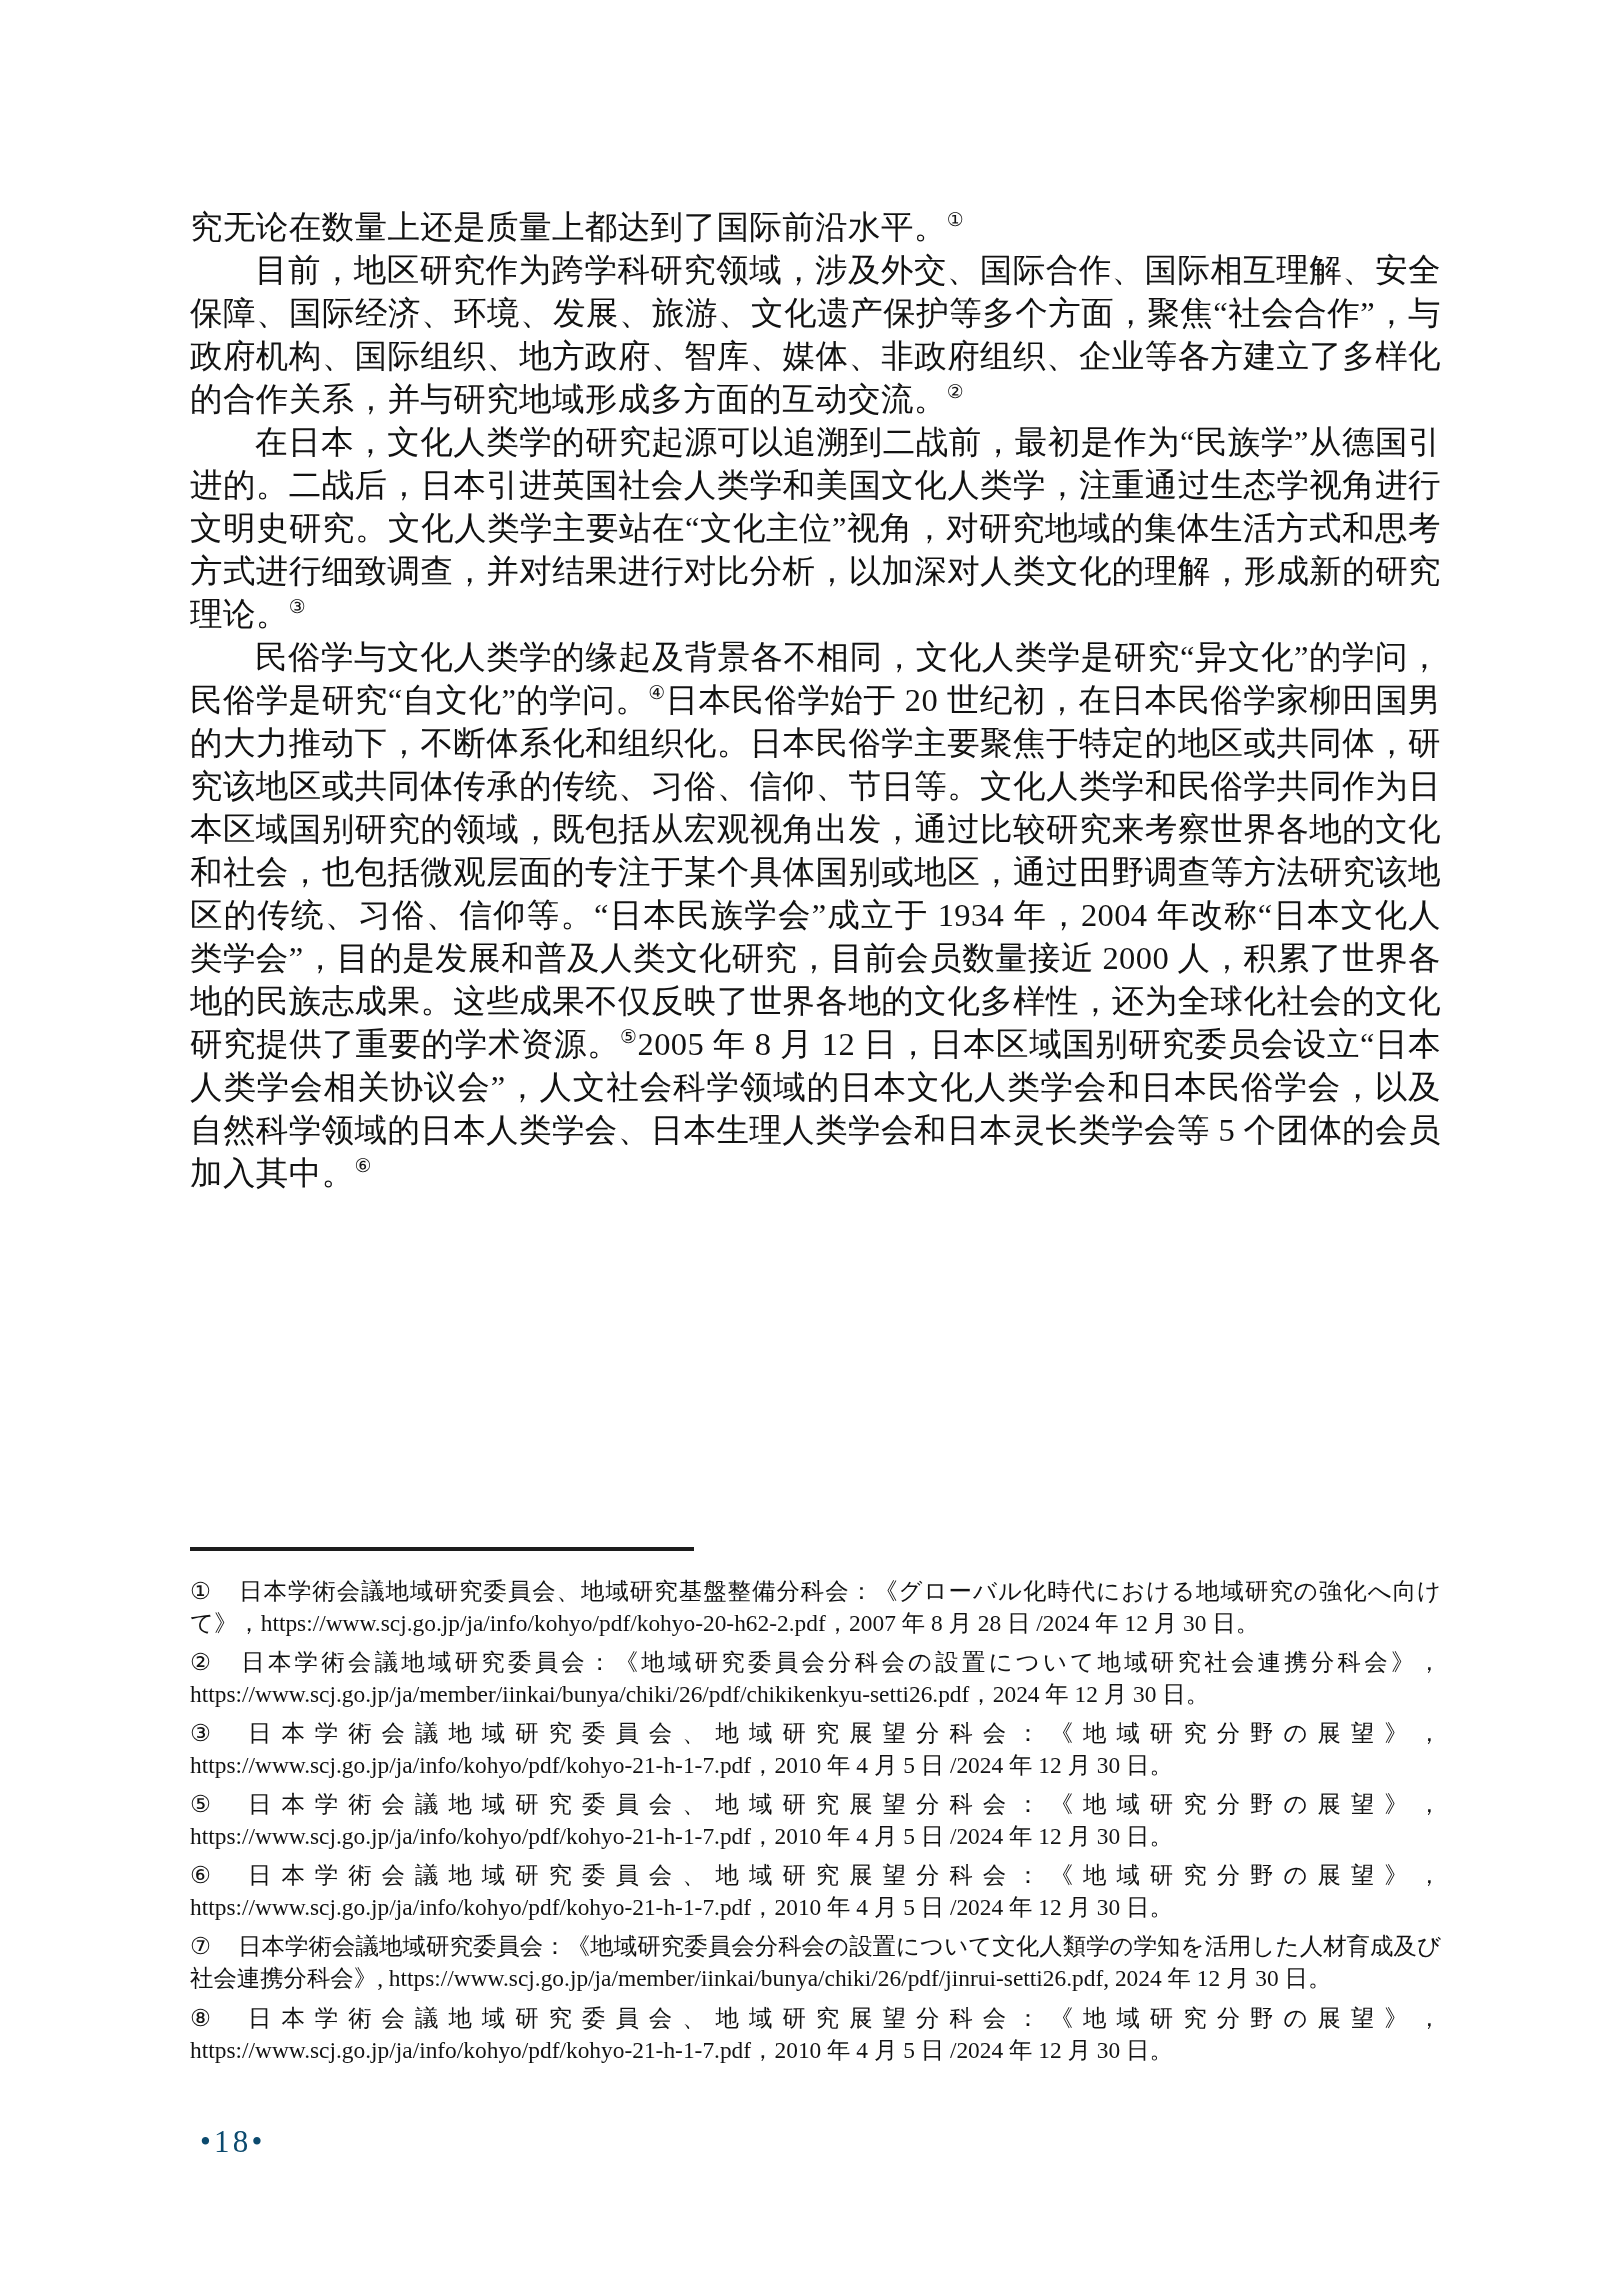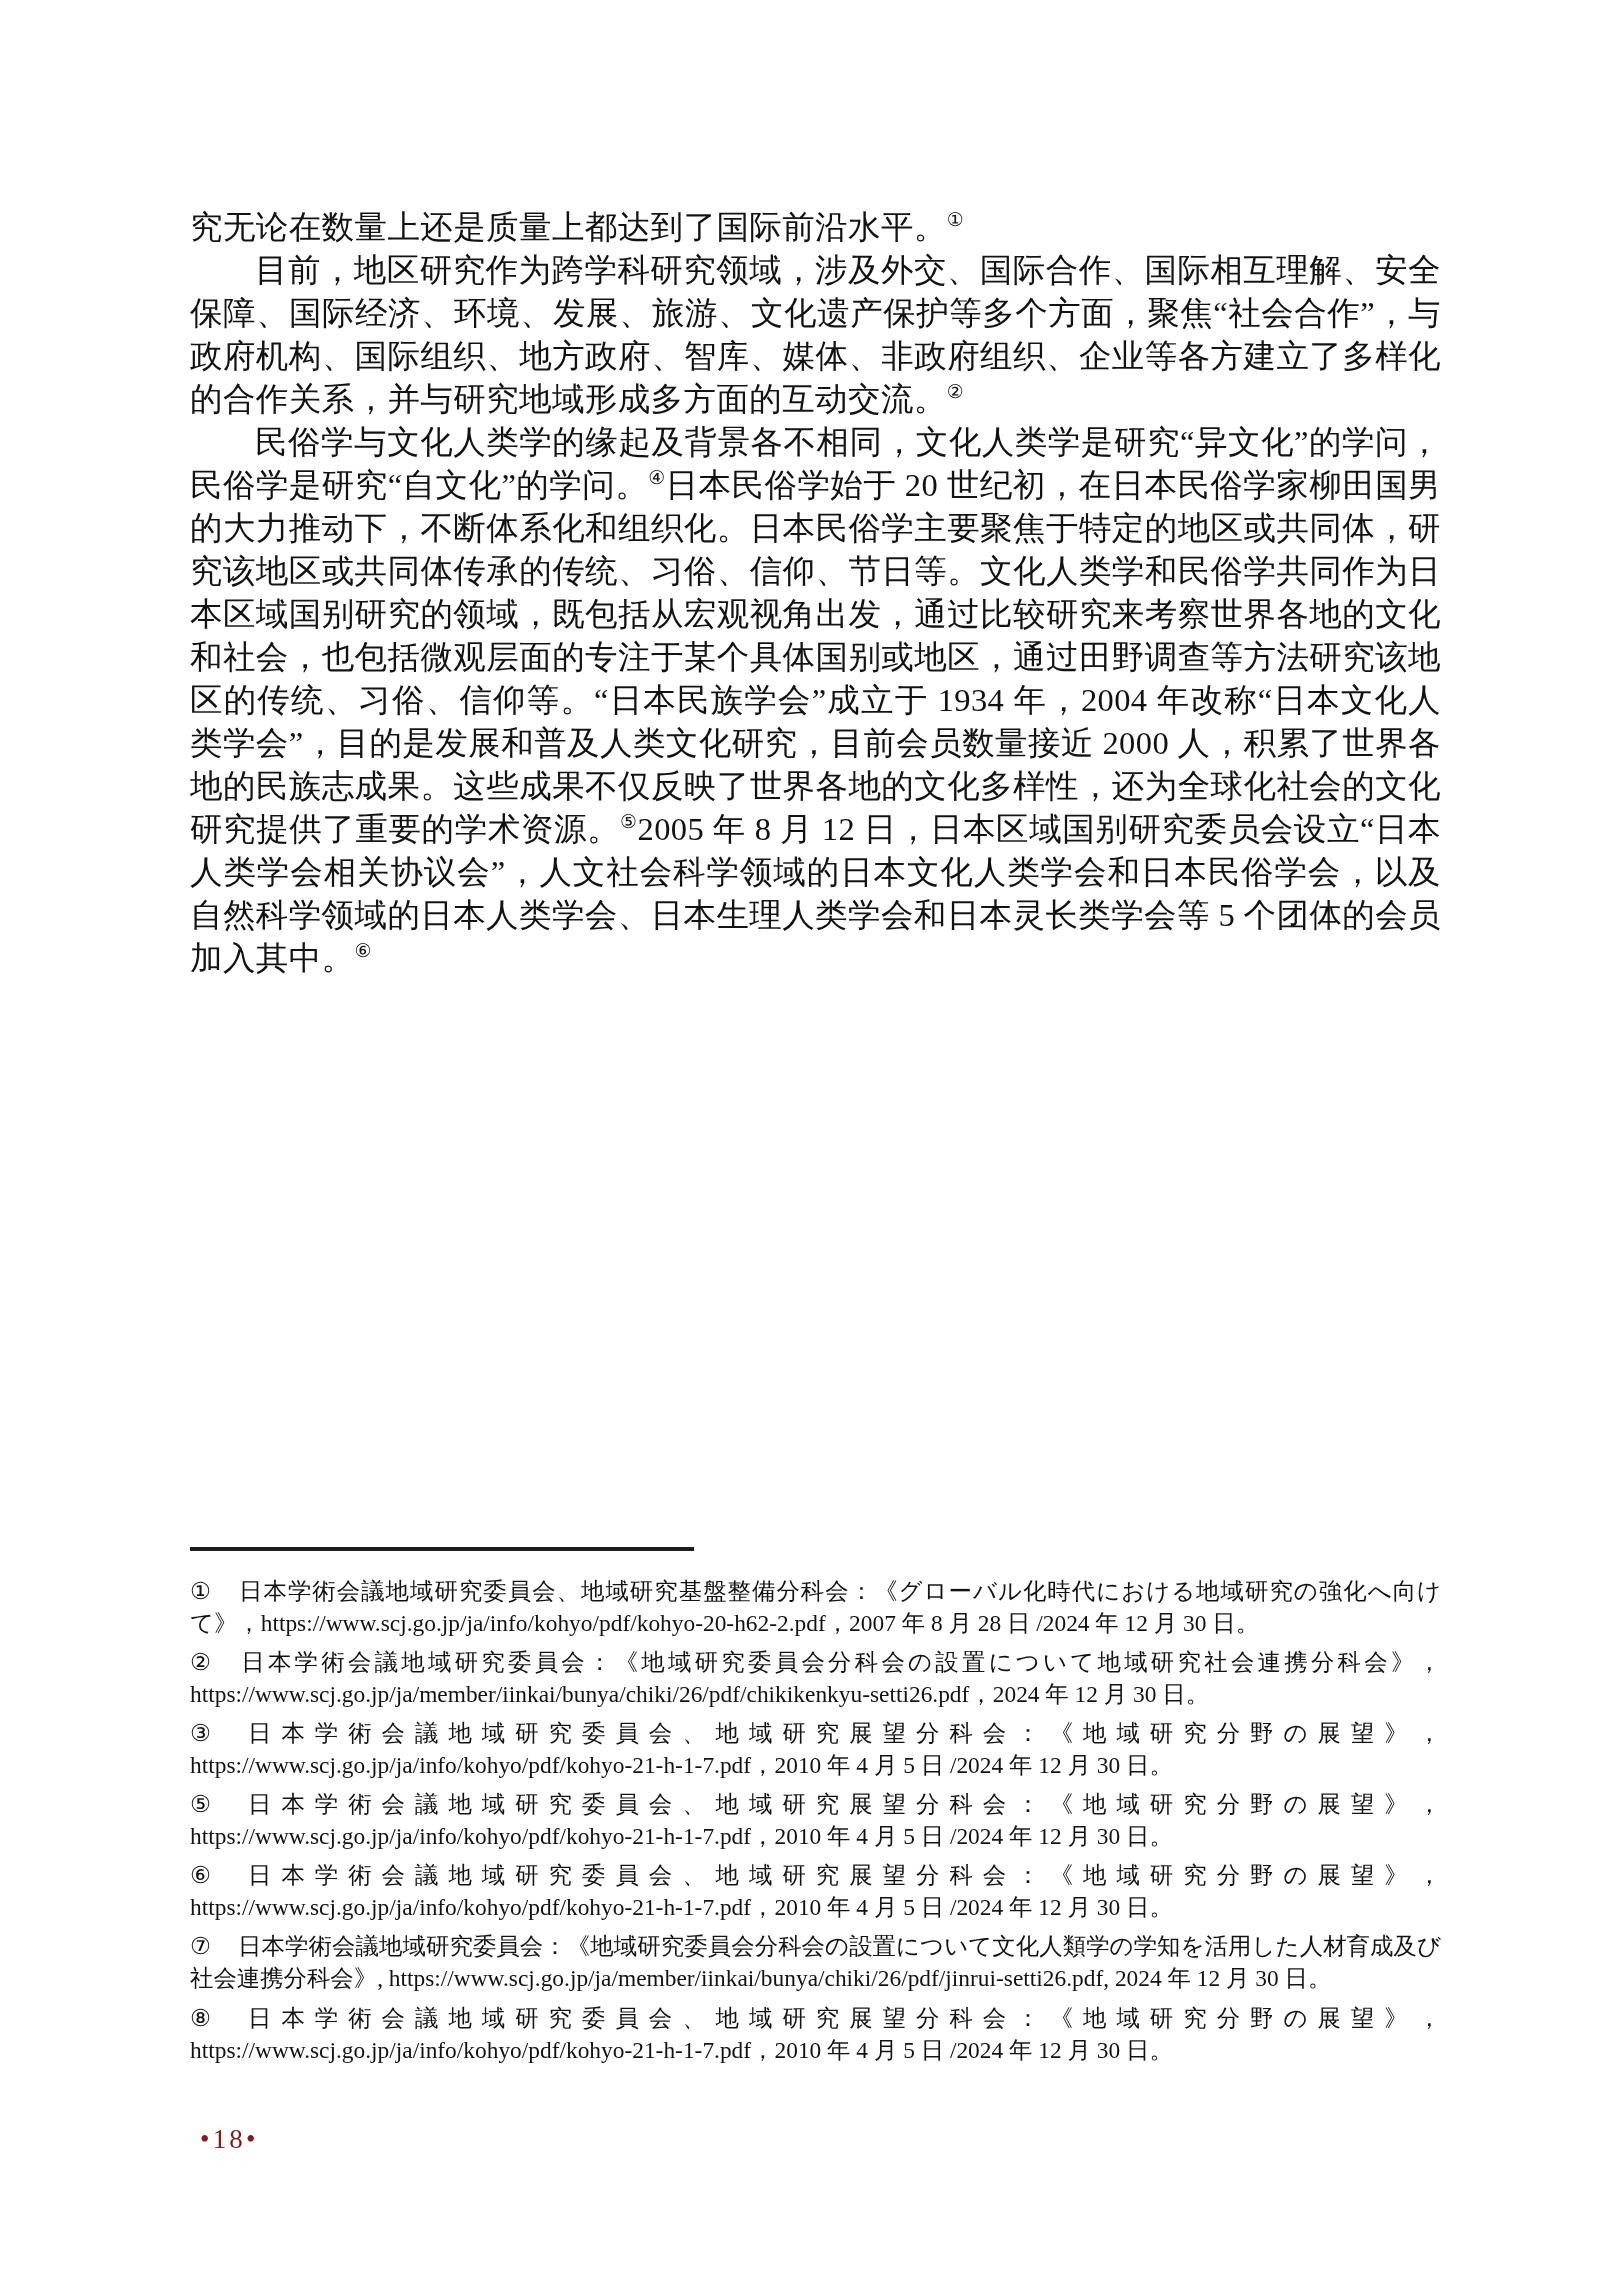--- a/index.html
+++ b/index.html
@@ -63,32 +63,33 @@
     text-justify: inter-character;
   }
   .fn-marker {
     display: inline-block;
     margin-right: 27px;
   }
   .page-number {
     position: absolute;
     left: 200px;
     top: 2124px;
-    font-size: 27px;
+    font-size: 31px;
     letter-spacing: 3.2px;
-    color: #7f1d1d;
+    color: #0c4a6e;
   }
 </style>
 </head>
 <body>
 
 <div class="page">
   <div class="body-text" id="body-blocks">
       <p class="block continuation">究无论在数量上还是质量上都达到了国际前沿水平。<sup class="fnref">①</sup></p>
       <p class="block paragraph">目前，地区研究作为跨学科研究领域，涉及外交、国际合作、国际相互理解、安全保障、国际经济、环境、发展、旅游、文化遗产保护等多个方面，聚焦“社会合作”，与政府机构、国际组织、地方政府、智库、媒体、非政府组织、企业等各方建立了多样化的合作关系，并与研究地域形成多方面的互动交流。<sup class="fnref">②</sup></p>
+      <p class="block paragraph">在日本，文化人类学的研究起源可以追溯到二战前，最初是作为“民族学”从德国引进的。二战后，日本引进英国社会人类学和美国文化人类学，注重通过生态学视角进行文明史研究。文化人类学主要站在“文化主位”视角，对研究地域的集体生活方式和思考方式进行细致调查，并对结果进行对比分析，以加深对人类文化的理解，形成新的研究理论。<sup class="fnref">③</sup></p>
       <p class="block paragraph">民俗学与文化人类学的缘起及背景各不相同，文化人类学是研究“异文化”的学问，民俗学是研究“自文化”的学问。<sup class="fnref">④</sup>日本民俗学始于 20 世纪初，在日本民俗学家柳田国男的大力推动下，不断体系化和组织化。日本民俗学主要聚焦于特定的地区或共同体，研究该地区或共同体传承的传统、习俗、信仰、节日等。文化人类学和民俗学共同作为日本区域国别研究的领域，既包括从宏观视角出发，通过比较研究来考察世界各地的文化和社会，也包括微观层面的专注于某个具体国别或地区，通过田野调查等方法研究该地区的传统、习俗、信仰等。“日本民族学会”成立于 1934 年，2004 年改称“日本文化人类学会”，目的是发展和普及人类文化研究，目前会员数量接近 2000 人，积累了世界各地的民族志成果。这些成果不仅反映了世界各地的文化多样性，还为全球化社会的文化研究提供了重要的学术资源。<sup class="fnref">⑤</sup>2005 年 8 月 12 日，日本区域国别研究委员会设立“日本人类学会相关协议会”，人文社会科学领域的日本文化人类学会和日本民俗学会，以及自然科学领域的日本人类学会、日本生理人类学会和日本灵长类学会等 5 个团体的会员加入其中。<sup class="fnref">⑥</sup></p>
     </div>
 
   <div class="footnotes">
     <div class="fn-sep"></div>
     <div id="fn-list">
         <div class="fn-item"><span class="fn-marker">①</span><span class="fn-text">日本学術会議地域研究委員会、地域研究基盤整備分科会：《グローバル化時代における地域研究の強化へ向けて》，https://www.scj.go.jp/ja/info/kohyo/pdf/kohyo-20-h62-2.pdf，2007 年 8 月 28 日 /2024 年 12 月 30 日。</span></div>
         <div class="fn-item"><span class="fn-marker">②</span><span class="fn-text">日本学術会議地域研究委員会：《地域研究委員会分科会の設置について地域研究社会連携分科会》，https://www.scj.go.jp/ja/member/iinkai/bunya/chiki/26/pdf/chikikenkyu-setti26.pdf，2024 年 12 月 30 日。</span></div>
         <div class="fn-item"><span class="fn-marker">③</span><span class="fn-text">日本学術会議地域研究委員会、地域研究展望分科会：《地域研究分野の展望》，https://www.scj.go.jp/ja/info/kohyo/pdf/kohyo-21-h-1-7.pdf，2010 年 4 月 5 日 /2024 年 12 月 30 日。</span></div>
         <div class="fn-item"><span class="fn-marker">⑤</span><span class="fn-text">日本学術会議地域研究委員会、地域研究展望分科会：《地域研究分野の展望》，https://www.scj.go.jp/ja/info/kohyo/pdf/kohyo-21-h-1-7.pdf，2010 年 4 月 5 日 /2024 年 12 月 30 日。</span></div>

